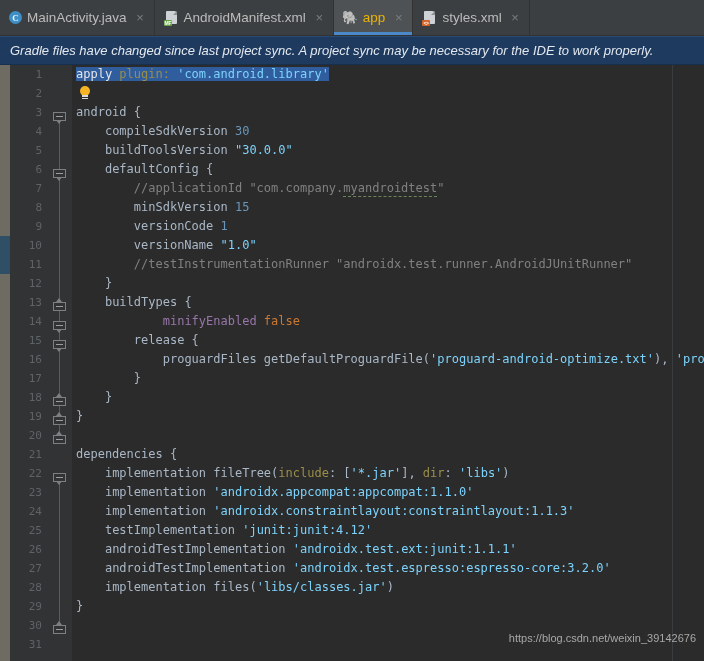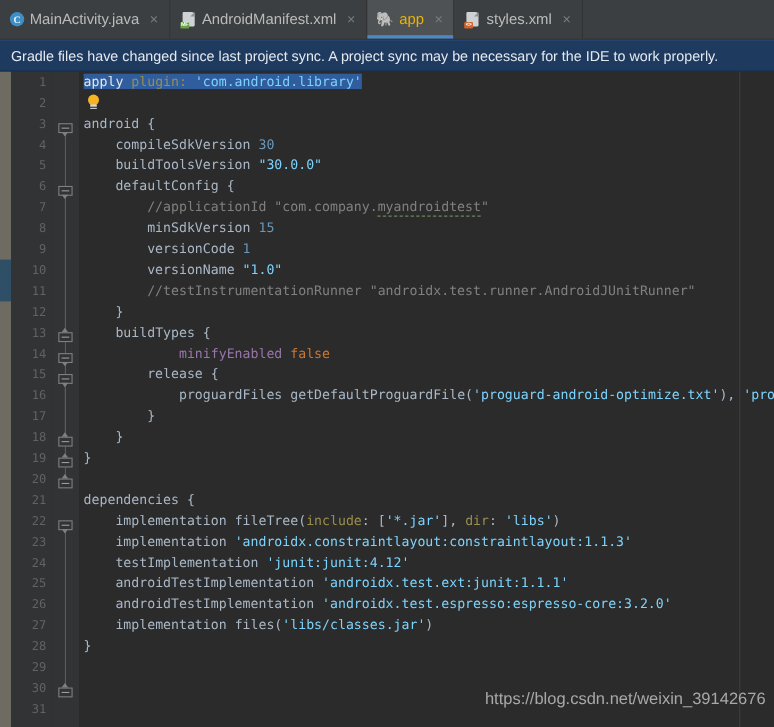--- a/index.html
+++ b/index.html
@@ -110,20 +110,21 @@
   #notify {
     height: 27px;
     background: #1e3a5f;
     border-top: 1px solid #2b4a73;
     border-bottom: 1px solid #17304f;
     display: flex;
     align-items: center;
     padding-left: 10px;
     color: #e4e9ef;
     font-size: 13px;
+    font-style: italic;
   }
 
   
   #editor {
     position: relative;
     height: 599px;
     background: #2b2b2b;
     display: flex;
     overflow: hidden;
   }
@@ -273,21 +274,21 @@
     left: 4px; top: 11.5px;
     width: 6px; height: 1.5px;
     background: #d9d9d9;
   }
   
   #watermark {
     position: absolute;
     right: 8px;
     bottom: 20px;
     color: #a8a8a8;
-    font-size: 15px;
+    font-size: 11px;
     font-family: "Liberation Sans", sans-serif;
     z-index: 5;
   }
 </style>
 </head>
 <body>
 
 <div id="tabbar">
 
   <div class="tab">
@@ -439,20 +440,21 @@
         <div class="line">    <span class="ident">buildTypes</span> {</div>
         <div class="line">            <span class="prop">minifyEnabled</span> <span class="kw">false</span></div>
         <div class="line">        <span class="ident">release</span> {</div>
         <div class="line">            <span class="ident">proguardFiles</span> <span class="ident">getDefaultProguardFile</span>(<span class="str">'proguard-android-optimize.txt'</span>), <span class="str">'proguard-rules.pro'</span></div>
         <div class="line">        }</div>
         <div class="line">    }</div>
         <div class="line">}</div>
         <div class="line">&nbsp;</div>
         <div class="line"><span class="ident">dependencies</span> {</div>
         <div class="line">    <span class="ident">implementation</span> <span class="ident">fileTree</span>(<span class="attr">include</span>: [<span class="str">'*.jar'</span>], <span class="attr">dir</span>: <span class="str">'libs'</span>)</div>
+        <div class="line">    <span class="ident">implementation</span> <span class="str">'androidx.appcompat:appcompat:1.1.0'</span></div>
         <div class="line">    <span class="ident">implementation</span> <span class="str">'androidx.constraintlayout:constraintlayout:1.1.3'</span></div>
         <div class="line">    <span class="ident">testImplementation</span> <span class="str">'junit:junit:4.12'</span></div>
         <div class="line">    <span class="ident">androidTestImplementation</span> <span class="str">'androidx.test.ext:junit:1.1.1'</span></div>
         <div class="line">    <span class="ident">androidTestImplementation</span> <span class="str">'androidx.test.espresso:espresso-core:3.2.0'</span></div>
         <div class="line">    <span class="ident">implementation</span> <span class="ident">files</span>(<span class="str">'libs/classes.jar'</span>)</div>
         <div class="line">}</div>
         <div class="line">&nbsp;</div>
       </div>
     <div id="watermark">https://blog.csdn.net/weixin_39142676</div>
   </div>

